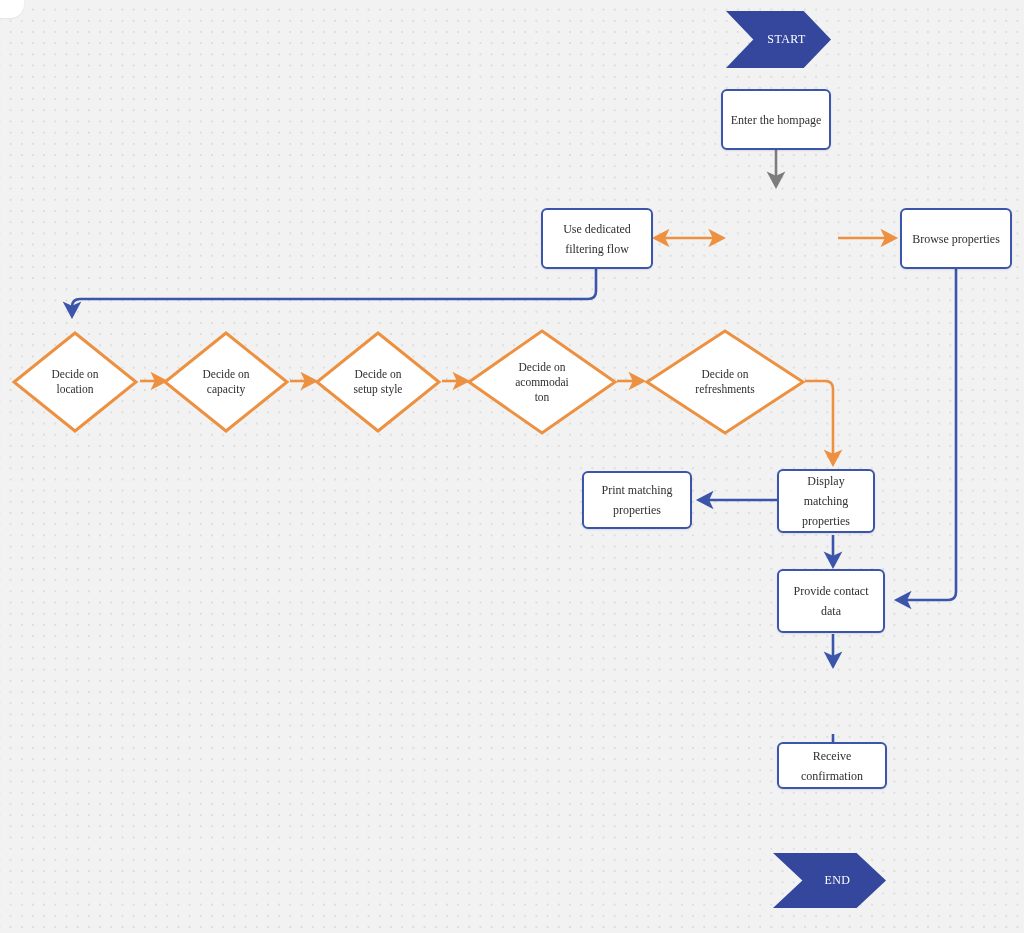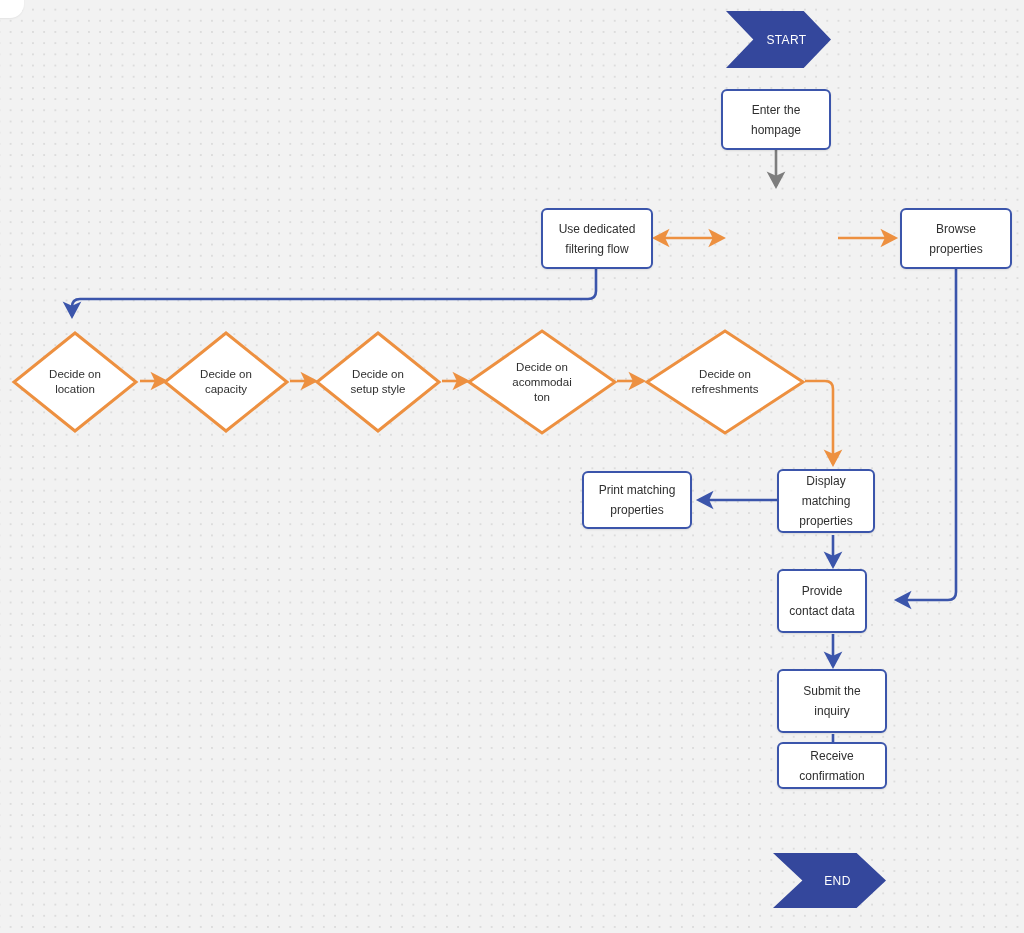--- a/index.html
+++ b/index.html
@@ -10,21 +10,21 @@
   }
   #canvas {
     position: relative;
     width: 1024px;
     height: 933px;
     overflow: hidden;
     background-color: #f2f2f2;
     background-image: radial-gradient(circle, #dcdcdc 1.1px, transparent 1.2px);
     background-size: 11.2px 11.2px;
     background-position: 5px 4px;
-    font-family: Liberation Sans, sans-serif;
+    font-family: Liberation Serif, serif;
   }
   
   #corner-panel {
     position: absolute;
     left: -32px;
     top: -26px;
     width: 56px;
     height: 44px;
     background: #ffffff;
     border-radius: 0 0 14px 0;
@@ -231,27 +231,24 @@
   <div class="node proc" style="left:582px; top:471px; width:110px; height:58px;">
     <span class="ml">Print matching
 properties</span>
   </div>
 
   <div class="node proc" style="left:777px; top:469px; width:98px; height:64px;">
     <span class="ml">Display matching
 properties</span>
   </div>
 
-  <div class="node proc" style="left:777px; top:569px; width:90px; height:64px;">
+  <div class="node proc" style="left:777px; top:569px; width:108px; height:64px;">
     <span class="ml">Provide contact data</span>
   </div>
 
-  <div class="node proc" style="left:777px; top:669px; width:110px; height:64px;">
-    <span class="ml">Submit the inquiry</span>
-  </div>
 
   <div class="node proc" style="left:777px; top:742px; width:110px; height:47px;text-align:center;">
     <span class="ml">Receive confirmation</span>
   </div>
 
   <div class="node term" style="left:773px; top:853px; width:113px; height:55px;">
     <span>END</span>
   </div>
 
 </div>

